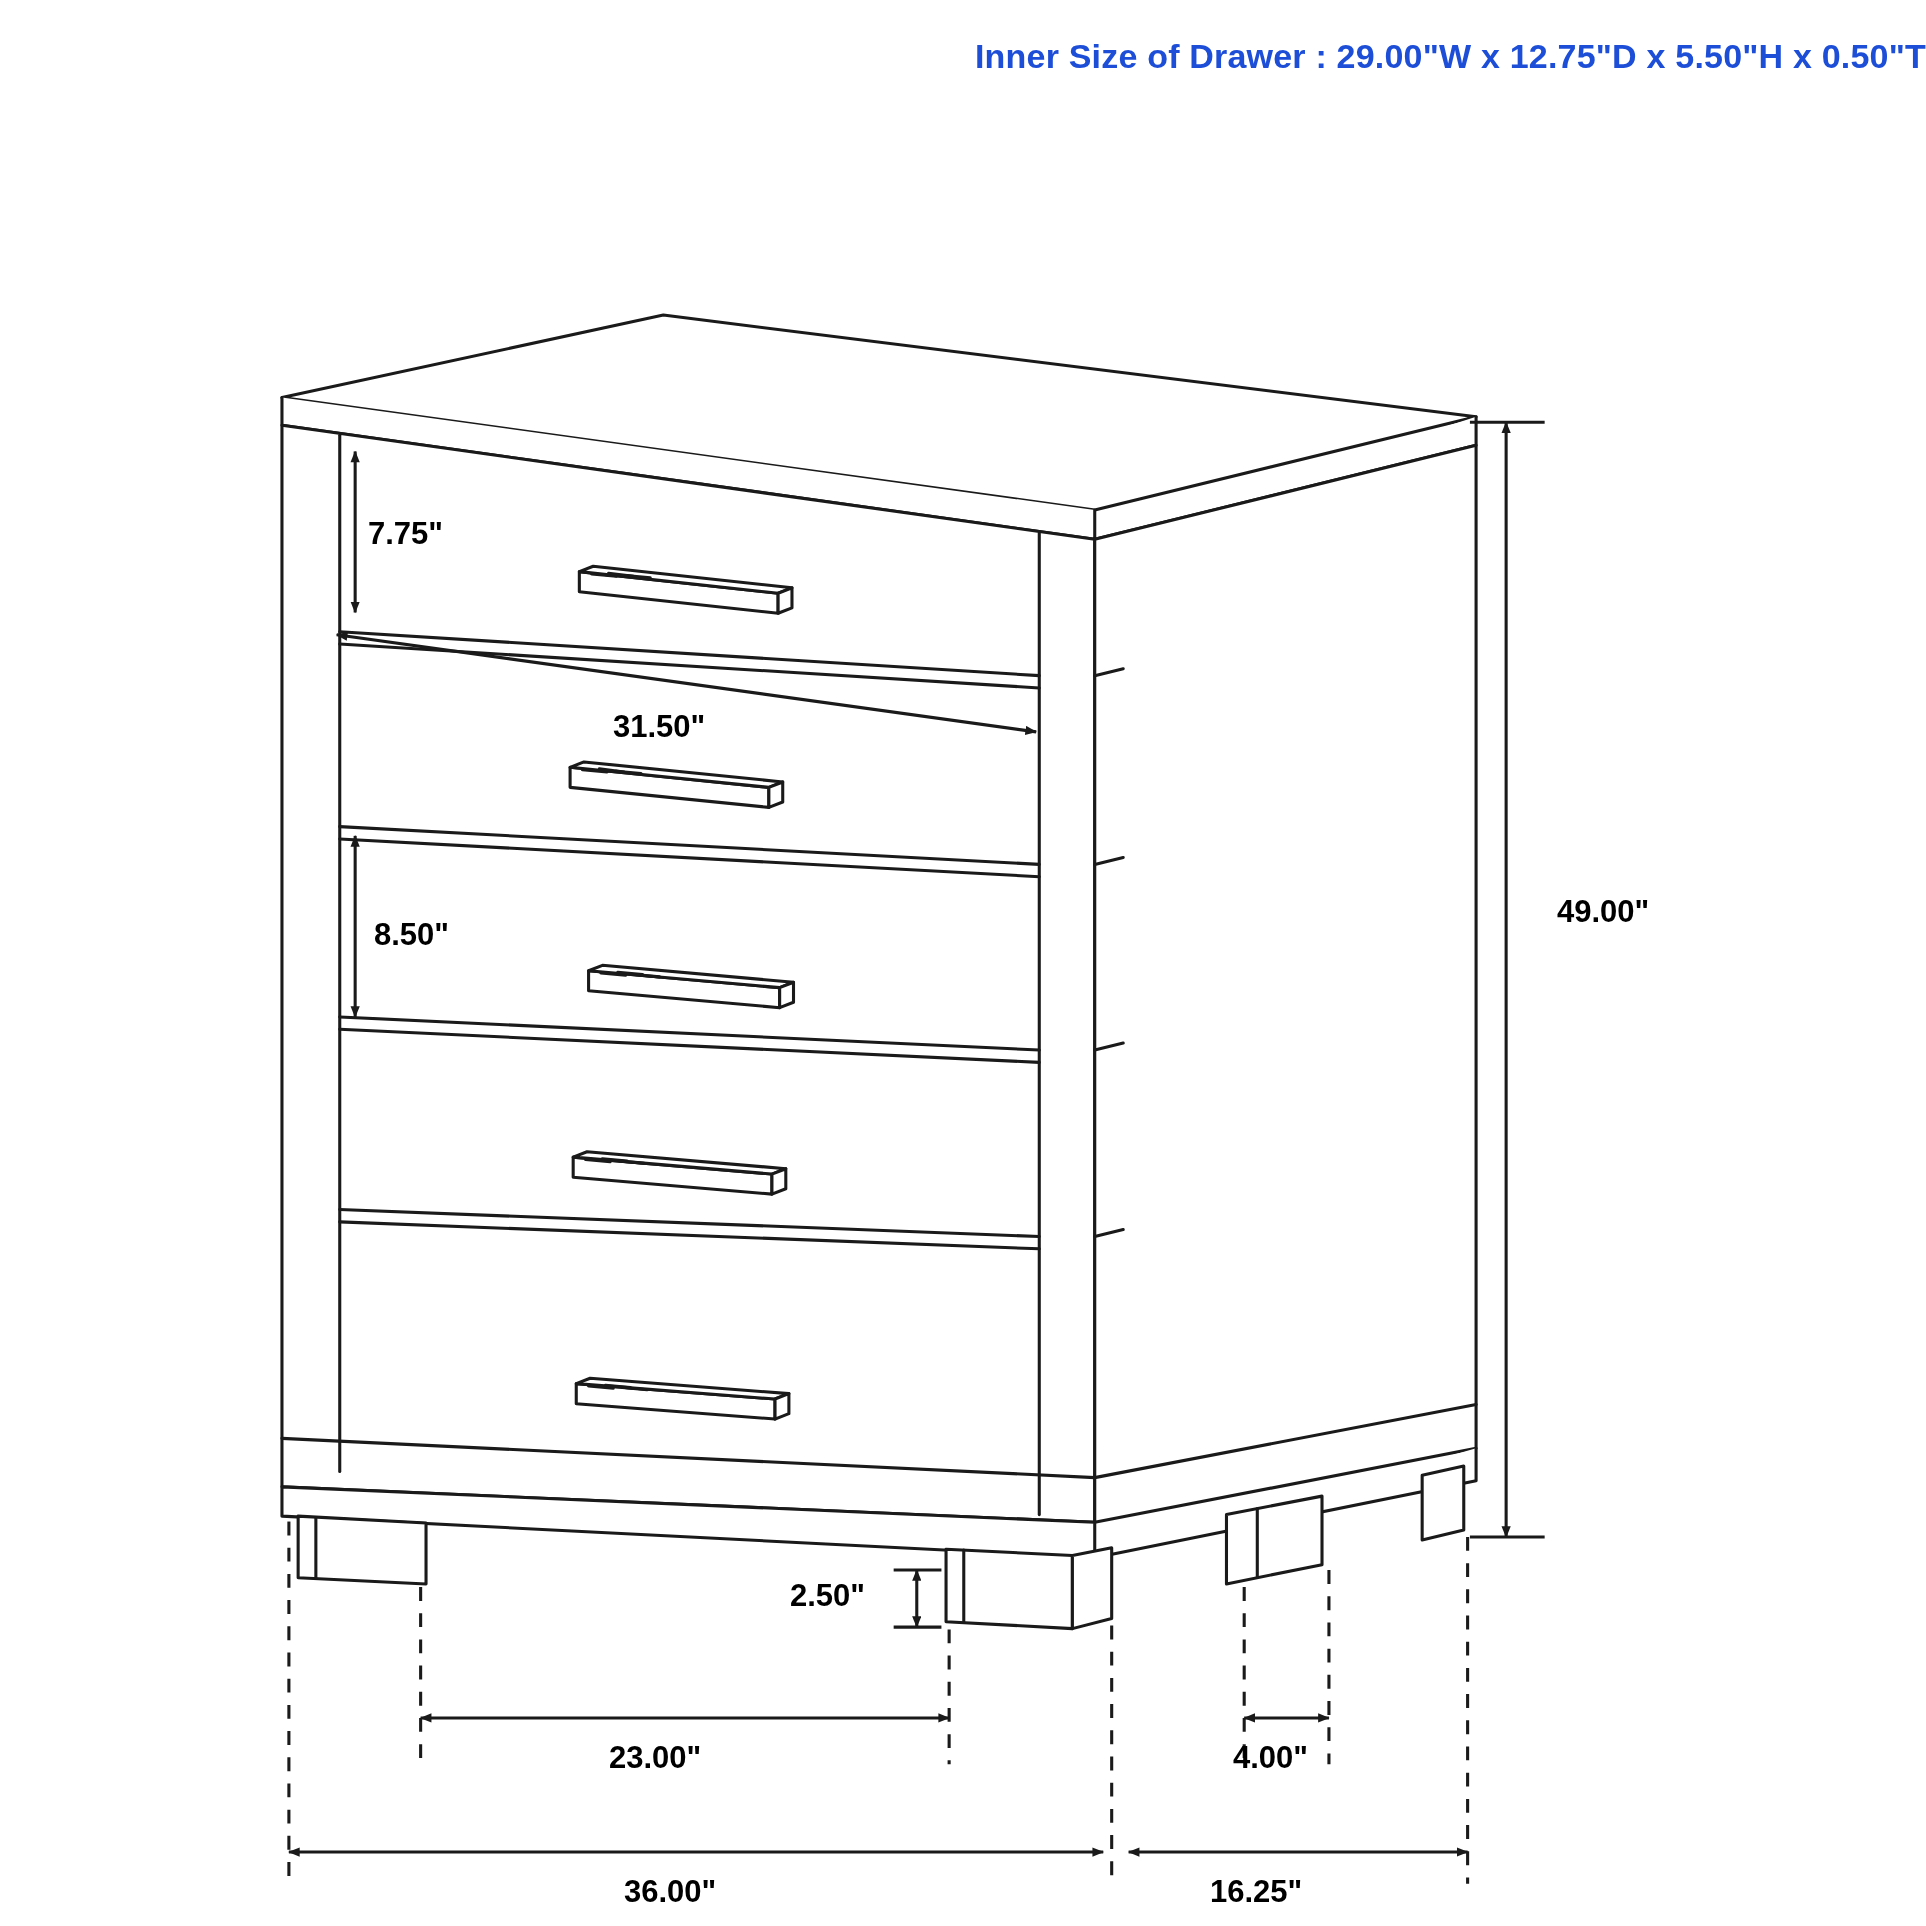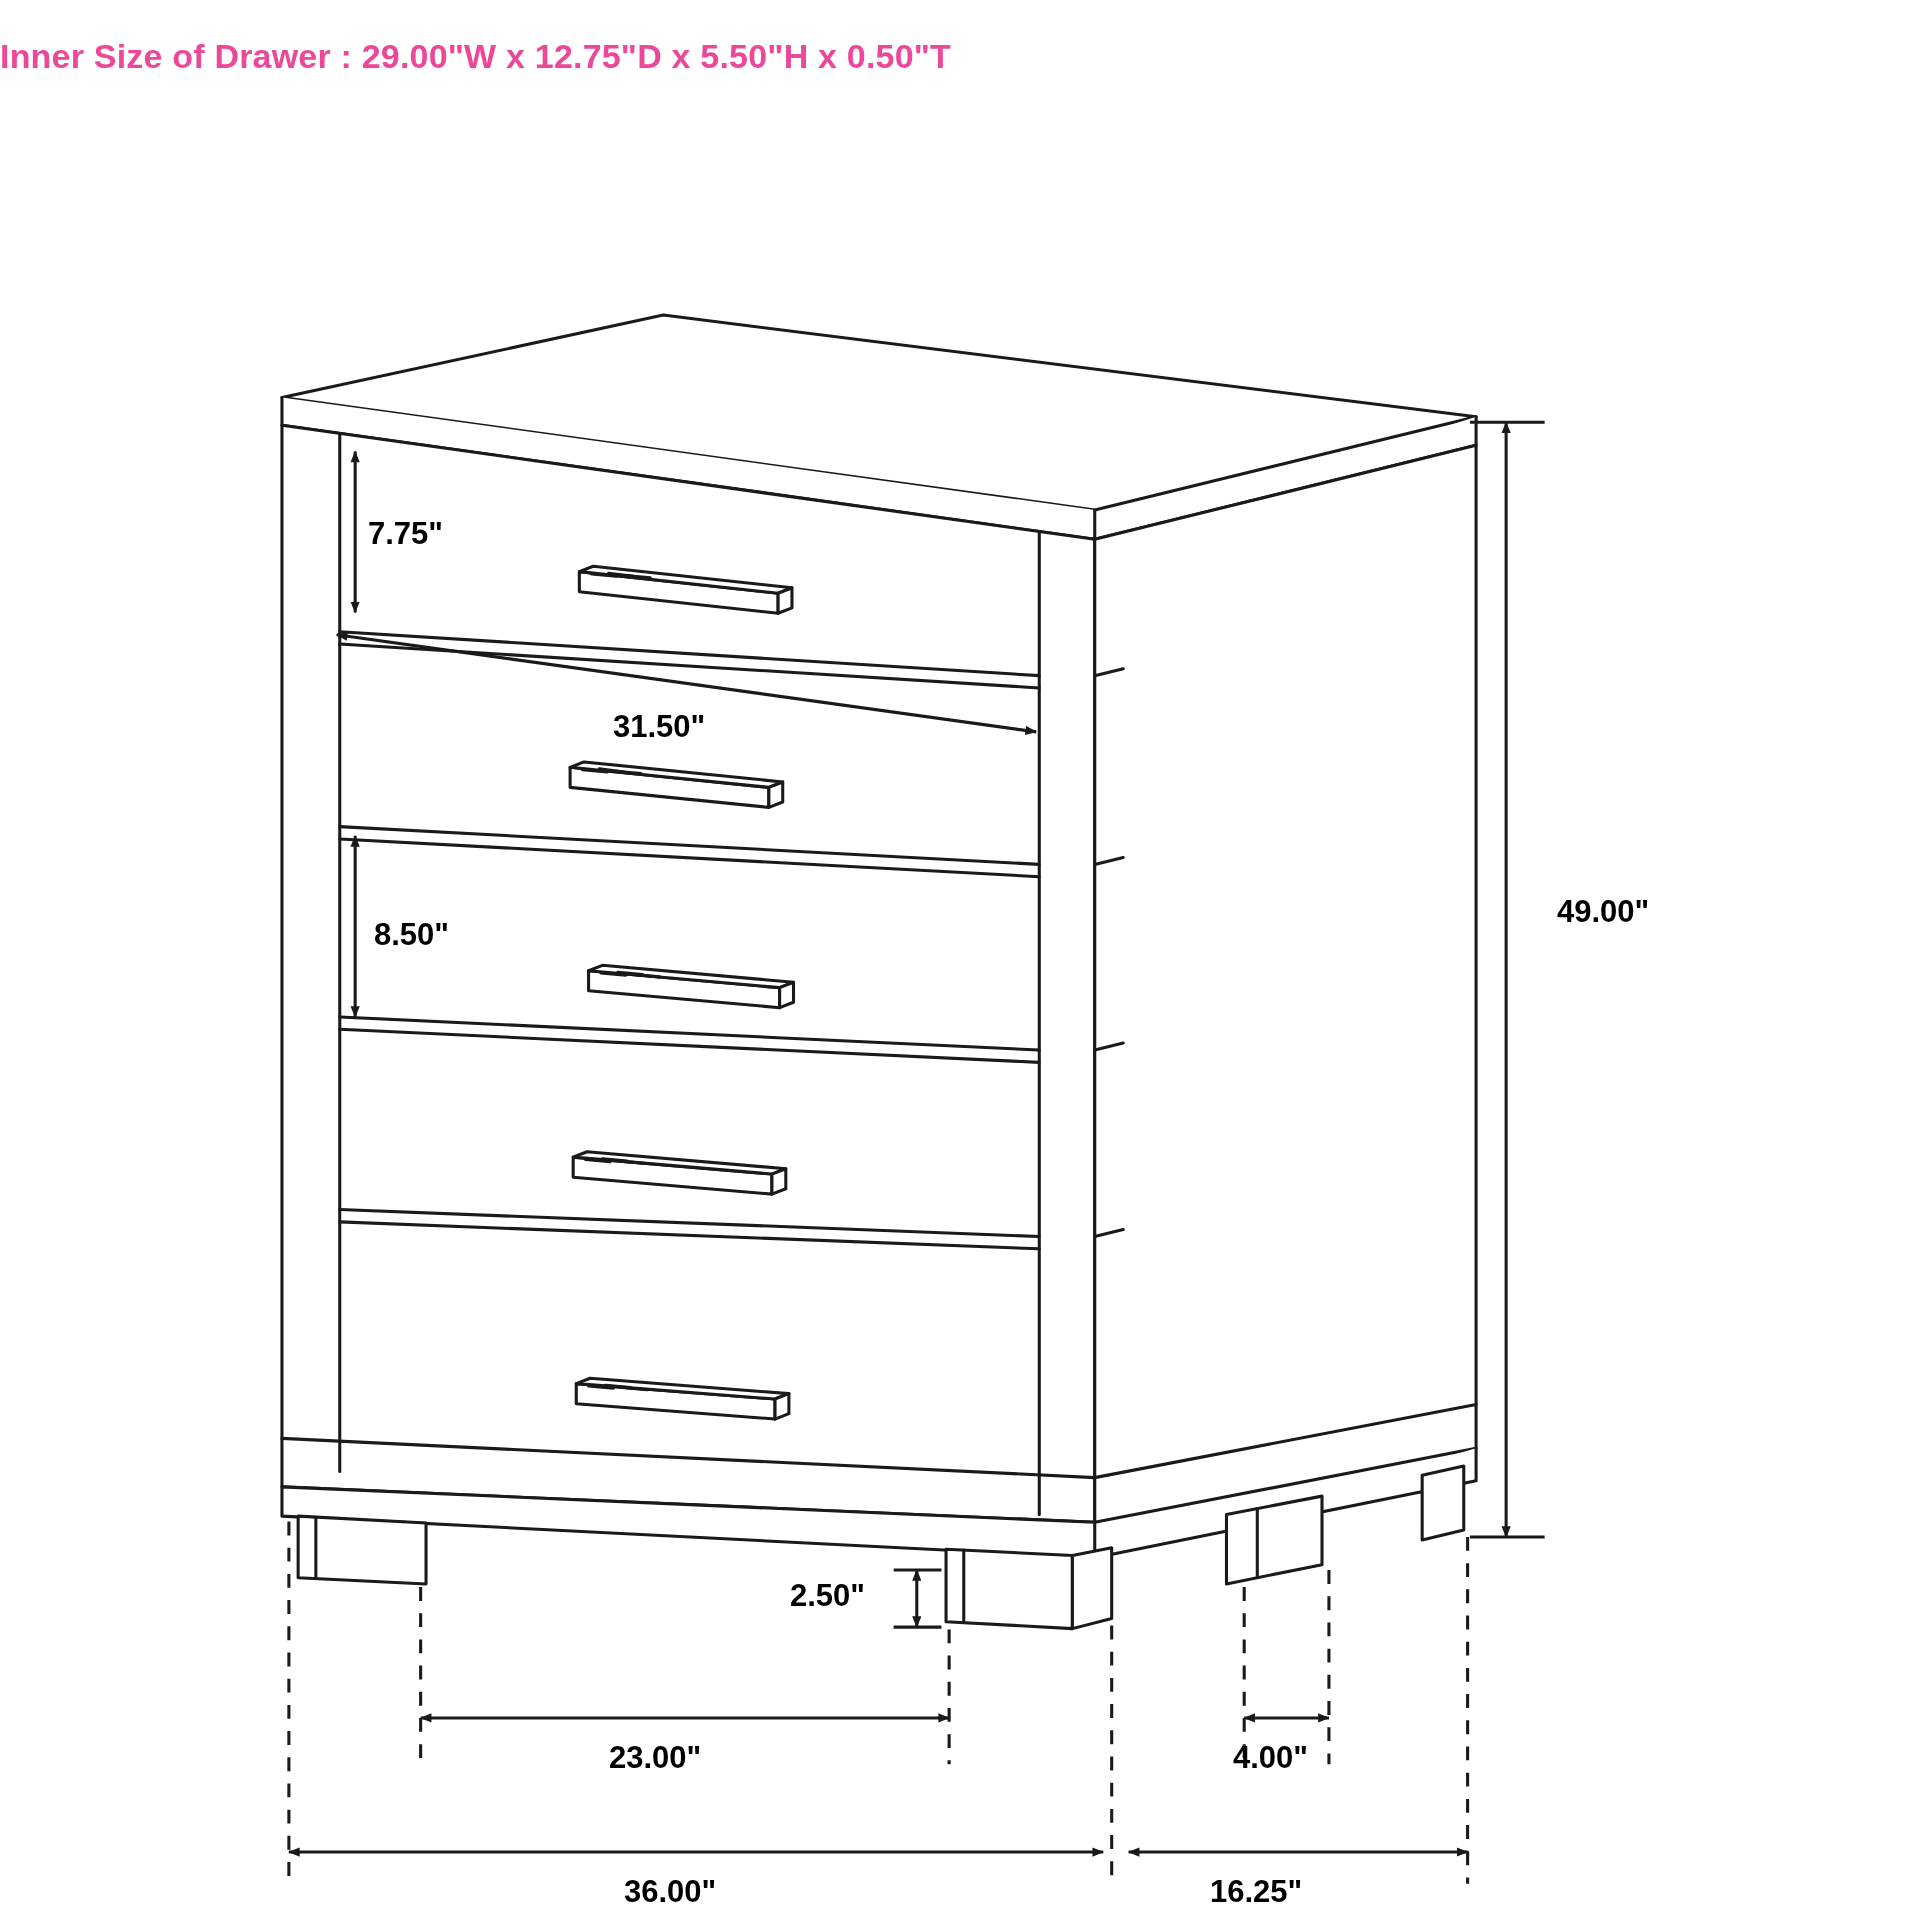--- a/index.html
+++ b/index.html
@@ -17,24 +17,24 @@
   #stage {
     position: relative;
     width: 1926px;
     height: 1926px;
   }
   #title {
     position: absolute;
     top: 37px;
     left: 0;
     width: 1926px;
-    text-align: left;
+    text-align: right;
     font-size: 34px;
     font-weight: bold;
-    color: #ec4899;
+    color: #1d4ed8;
     letter-spacing: 0.2px;
   }
   svg#drawing {
     position: absolute;
     top: 0;
     left: 0;
     width: 1926px;
     height: 1926px;
   }
   .dim-label {

